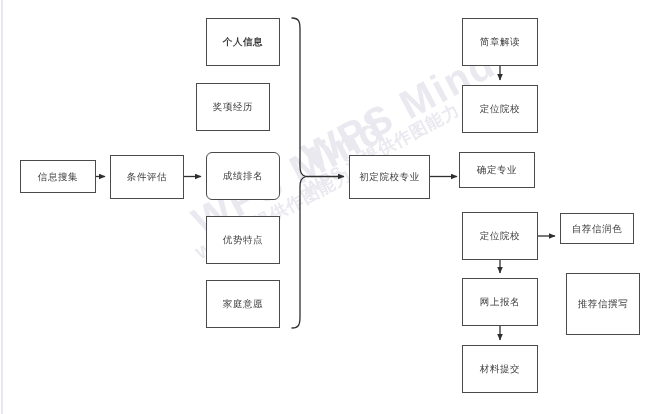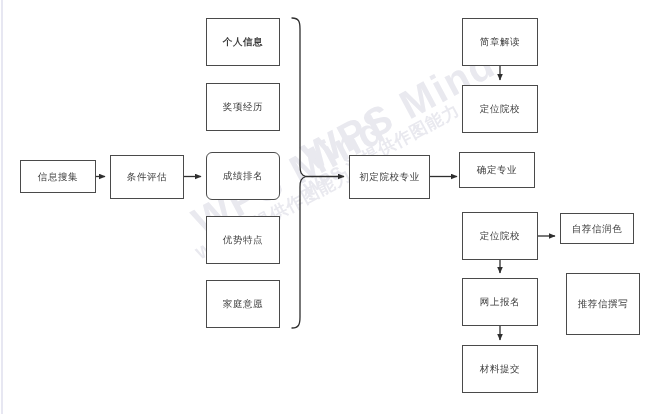--- a/index.html
+++ b/index.html
@@ -123,21 +123,21 @@
   </div>
 
   <div class="node" style="left:110px; top:155px; width:74px; height:44px;">
     <span class="node-label">条件评估</span>
   </div>
 
   <div class="node" style="left:206px; top:18px; width:74px; height:48px;font-weight:bold;">
     <span class="node-label">个人信息</span>
   </div>
 
-  <div class="node" style="left:206px; top:83px; width:74px; height:48px;">
+  <div class="node" style="left:196px; top:83px; width:74px; height:48px;">
     <span class="node-label">奖项经历</span>
   </div>
 
   <div class="node" style="left:206px; top:152px; width:74px; height:48px;border-radius:6px;">
     <span class="node-label">成绩排名</span>
   </div>
 
   <div class="node" style="left:206px; top:216px; width:74px; height:48px;">
     <span class="node-label">优势特点</span>
   </div>

